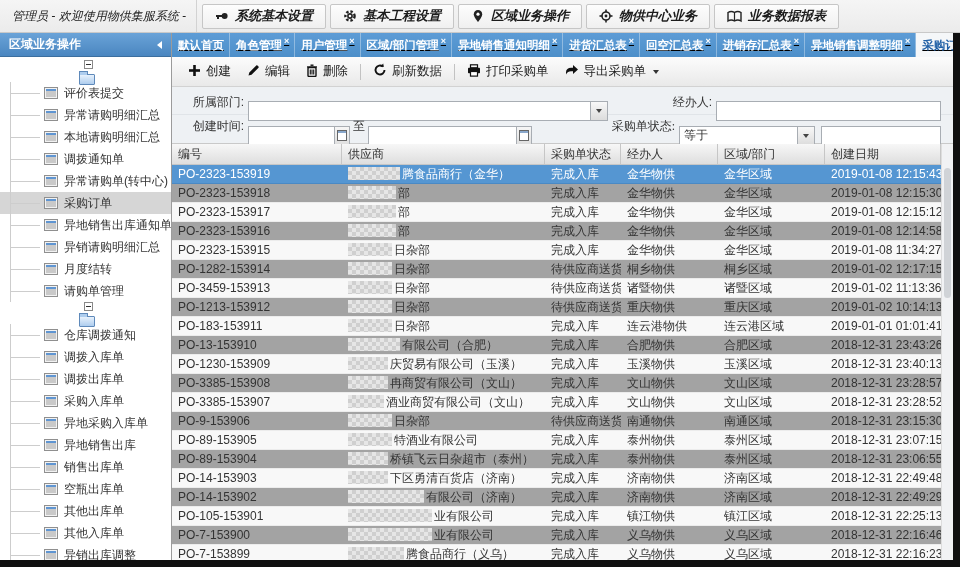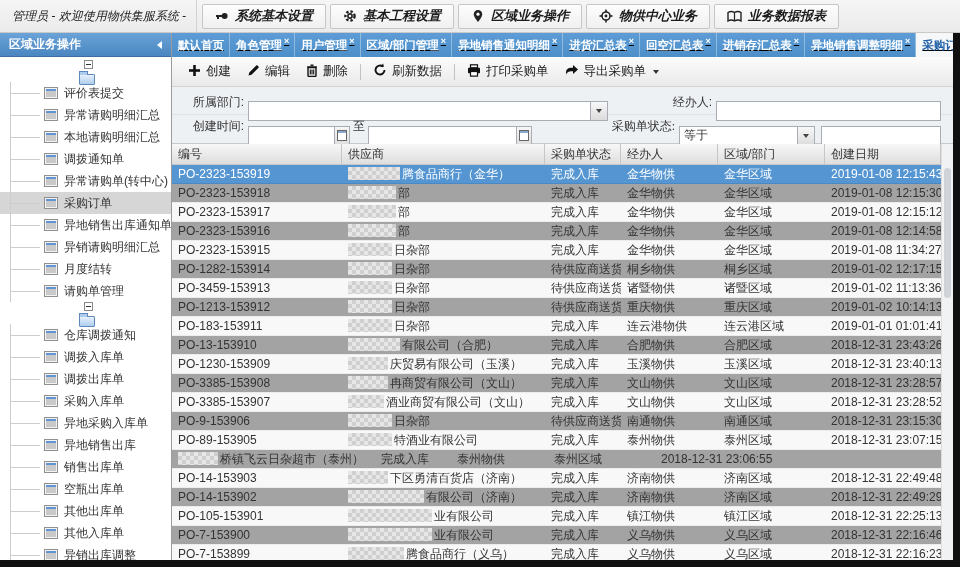--- a/index.html
+++ b/index.html
@@ -596,20 +596,21 @@
           <div class="grow">
             <span class="cell c1">PO-89-153905</span>
             <span class="cell c2"><span class="blur" style="width: 44px;"></span><span>特酒业有限公司</span></span>
             <span class="cell c3">完成入库</span>
             <span class="cell c4">泰州物供</span>
             <span class="cell c5">泰州区域</span>
             <span class="cell c6">2018-12-31 23:07:15</span>
           </div>
 
           <div class="grow">
+            <span class="cell c1">PO-89-153904</span>
             <span class="cell c2"><span class="blur" style="width: 40px;"></span><span>桥镇飞云日杂超市（泰州）</span></span>
             <span class="cell c3">完成入库</span>
             <span class="cell c4">泰州物供</span>
             <span class="cell c5">泰州区域</span>
             <span class="cell c6">2018-12-31 23:06:55</span>
           </div>
 
           <div class="grow">
             <span class="cell c1">PO-14-153903</span>
             <span class="cell c2"><span class="blur" style="width: 40px;"></span><span>下区勇清百货店（济南）</span></span>

